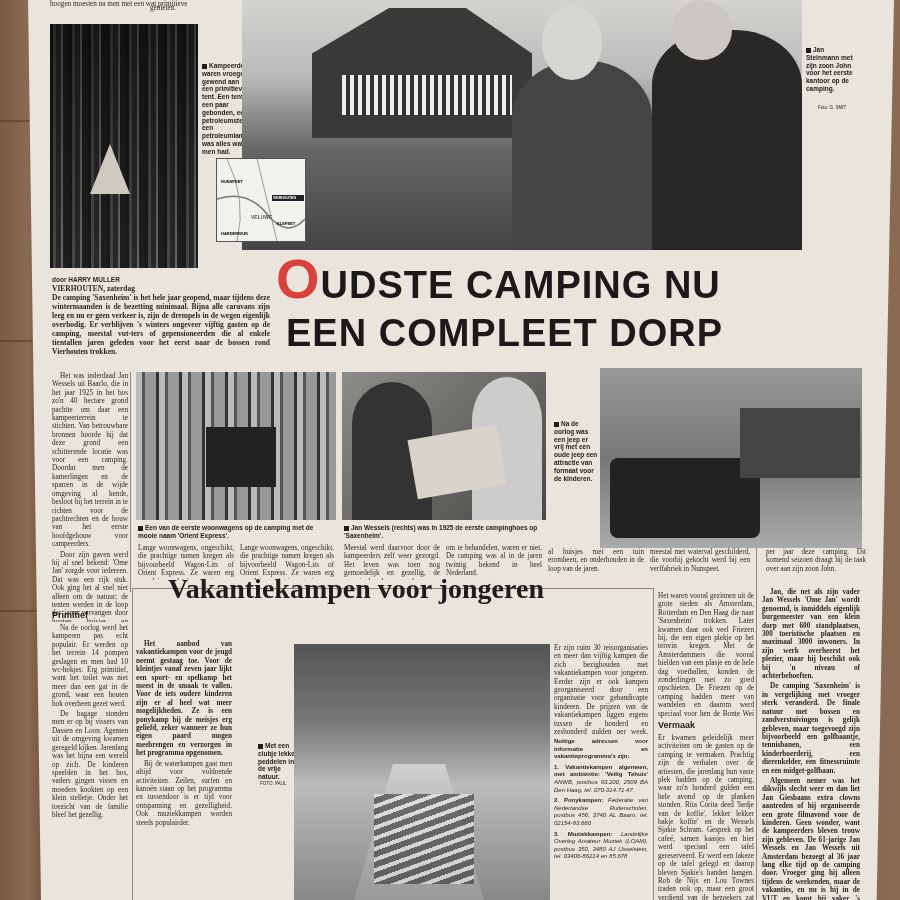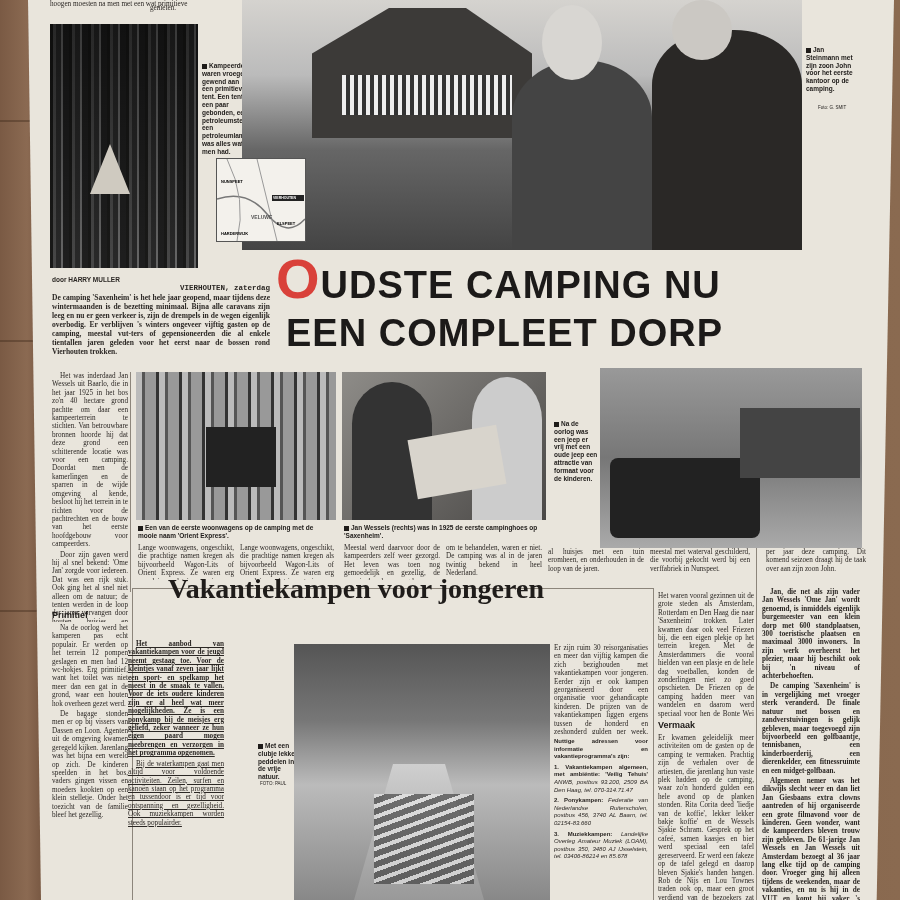--- a/index.html
+++ b/index.html
@@ -64,37 +64,37 @@
     <div style="position:absolute;left:34px;top:55px;font:bold 5px 'Liberation Sans',sans-serif;color:#555;">VELUWE</div>
     <div style="position:absolute;left:60px;top:62px;font:bold 4px 'Liberation Sans',sans-serif;">ELSPEET</div>
     <div style="position:absolute;left:4px;top:72px;font:bold 4px 'Liberation Sans',sans-serif;">HARDERWIJK</div>
   </div>
 
   <div class="caption" style="left:778px;top:46px;width:48px;"><span class="bul"></span><span>Jan Steinmann met zijn zoon John voor het eerste kantoor op de camping.</span></div>
   <div class="caption" style="left:790px;top:104px;width:40px;font-weight:normal;font-size:4.5px;">Foto: G. SMIT</div>
 
   <div class="byline" style="left:24px;top:276px;">door HARRY MULLER</div>
   <div class="col-text" style="left:24px;top:284px;width:218px;font-weight:bold;font-size:7.5px;line-height:9px;">
-    <div style="text-align:right;font-family:Liberation Mono, monospace;">VIERHOUTEN, zaterdag</div>
+    <div style="text-align:left;">VIERHOUTEN, zaterdag</div>
     <div>De camping 'Saxenheim' is het hele jaar geopend, maar tijdens deze wintermaanden is de bezetting minimaal. Bijna alle caravans zijn leeg en nu er geen verkeer is, zijn de drempels in de wegen eigenlijk overbodig. Er verblijven 's winters ongeveer vijftig gasten op de camping, meestal vut-ters of gepensioneerden die al enkele tientallen jaren geleden voor het eerst naar de bossen rond Vierhouten trokken.</div>
   </div>
 
   <div class="hl" style="left:258px;top:312px;font-size:38px;line-height:42px;">EEN COMPLEET DORP</div>
   <div class="hl" style="left:248px;top:254px;font-size:38px;line-height:50px;">
     <span class="big-o">O</span><span>UDSTE CAMPING NU</span>
   </div>
 
   <div class="rule" style="left:102px;top:372px;width:1px;height:220px;"></div>
   <div class="col-text" style="left:24px;top:372px;width:76px;height:250px;">
     <p>Het was inderdaad Jan Wessels uit Baarlo, die in het jaar 1925 in het bos zo'n 40 hectare grond pachtte om daar een kampeerterrein te stichten. Van betrouwbare bronnen hoorde hij dat deze grond een schitterende locatie was voor een camping. Doordat men de kamerlingen en de sparren in de wijde omgeving al kende, besloot hij het terrein in te richten voor de pachtrechten en de bouw van het eerste hoofdgebouw voor campeerders.</p>
     <p>Door zijn gaven werd hij al snel bekend: 'Ome Jan' zorgde voor iedereen. Dat was een rijk stuk. Ook ging het al snel niet alleen om de natuur; de tenten werden in de loop der jaren vervangen door houten huisjes en caravans. De familie bleef hard werken om de camping te verbeteren en het werd een begrip in de hele omgeving. Ome Jan bleef tot zijn dood betrokken, maar zijn zoon nam het bedrijf over.</p>
   </div>
   <div class="sec" style="left:24px;top:610px;">Primitief</div>
   <div class="col-text" style="left:24px;top:624px;width:76px;height:276px;">
-    <p>Na de oorlog werd het kamperen pas echt populair. Er werden op het terrein 12 pompen geslagen en men had 12 wc-hokjes. Erg primitief, want het toilet was niet meer dan een gat in de grond, waar een houten hok overheen gezet werd.</p>
+    <p>Na de oorlog werd het kamperen pas echt populair. Er werden op het terrein 14 pompen geslagen en men had 10 wc-hokjes. Erg primitief, want het toilet was niet meer dan een gat in de grond, waar een houten hok overheen gezet werd.</p>
     <p>De bagage stonden men er op bij vissers van Dassen en Loon. Agenten uit de omgeving kwamen geregeld kijken. Jarenlang was het bijna een wereld op zich. De kinderen speelden in het bos, vaders gingen vissen en moeders kookten op een klein stelletje. Onder het toezicht van de familie bleef het gezellig.</p>
   </div>
 
   <div class="photo" style="left:108px;top:372px;width:200px;height:148px;background:
      repeating-linear-gradient(90deg,#bbb 0 6px,#555 6px 9px,#999 9px 20px,#333 20px 23px),#999;">
     <div style="position:absolute;left:70px;top:55px;width:70px;height:60px;background:#222;"></div>
   </div>
   <div class="photo" style="left:314px;top:372px;width:204px;height:148px;background:linear-gradient(135deg,#8e8c88,#4a4846);">
     <div style="position:absolute;left:10px;top:10px;width:80px;height:138px;background:#333;border-radius:50% 50% 0 0/30% 30% 0 0;"></div>
     <div style="position:absolute;left:130px;top:5px;width:70px;height:143px;background:#ccc;border-radius:50% 50% 0 0/30% 30% 0 0;"></div>
@@ -112,21 +112,21 @@
   <div class="col-text" style="left:110px;top:544px;width:96px;height:36px;">Lange woonwagens, ongeschikt, die prachtige namen kregen als bijvoorbeeld Wagon-Lits of Orient Express. Ze waren erg populair, omdat je met vier man op de grond kon slapen. Dat was toen al een hele luxe.</div>
   <div class="col-text" style="left:212px;top:544px;width:94px;height:36px;">Lange woonwagens, ongeschikt, die prachtige namen kregen als bijvoorbeeld Wagon-Lits of Orient Express. Ze waren erg populair, omdat je met vier man op de grond kon slapen. Dat was toen al een hele luxe.</div>
   <div class="col-text" style="left:316px;top:544px;width:96px;height:36px;">Meestal werd daarvoor door de kampeerders zelf weer gezorgd. Het leven was toen nog gemoedelijk en gezellig, de campinghouders zorgden voor alles.</div>
   <div class="col-text" style="left:418px;top:544px;width:96px;height:36px;">om te behandelen, waren er niet. De camping was al in de jaren twintig bekend in heel Nederland.</div>
   <div class="col-text" style="left:520px;top:548px;width:96px;height:30px;">al huisjes met een tuin eromheen, en onderhouden in de loop van de jaren.</div>
   <div class="col-text" style="left:622px;top:548px;width:100px;height:30px;">meestal met waterval geschilderd, die voorbij gekocht werd bij een verffabriek in Nunspeet.</div>
   <div class="col-text" style="left:738px;top:548px;width:100px;height:40px;">per jaar deze camping. Dit komend seizoen draagt hij de taak over aan zijn zoon John.</div>
 
   <div style="position:absolute;left:104px;top:588px;width:520px;height:312px;border:1px solid #8c857b;"></div>
   <div class="subhead" style="left:140px;top:573px;">Vakantiekampen voor jongeren</div>
-  <div class="col-text" style="left:100px;top:640px;width:96px;height:260px;text-decoration:underline;">
+  <div class="col-text" style="left:108px;top:640px;width:96px;height:260px;">
     <p style="font-weight:bold;">Het aanbod van vakantiekampen voor de jeugd neemt gestaag toe. Voor de kleintjes vanaf zeven jaar lijkt een sport- en spelkamp het meest in de smaak te vallen. Voor de iets oudere kinderen zijn er al heel wat meer mogelijkheden. Ze is een ponykamp bij de meisjes erg geliefd, zeker wanneer ze hun eigen paard mogen meebrengen en verzorgen in het programma opgenomen.</p>
     <p>Bij de waterkampen gaat men altijd voor voldoende activiteiten. Zeilen, surfen en kanoën staan op het programma en tussendoor is er tijd voor ontspanning en gezelligheid. Ook muziekkampen worden steeds populairder.</p>
   </div>
   <div class="caption" style="left:230px;top:742px;width:40px;"><span class="bul"></span><span>Met een clubje lekker peddelen in de vrije natuur.</span></div>
   <div class="caption" style="left:232px;top:780px;width:40px;font-weight:normal;font-size:4.5px;">FOTO: PAUL</div>
   <div class="photo" style="left:266px;top:644px;width:256px;height:256px;background:linear-gradient(180deg,#555 0%,#777 30%,#bbb 55%,#888 100%);">
     <div style="position:absolute;left:60px;top:120px;width:130px;height:136px;background:linear-gradient(180deg,#cfcfcf,#999);clip-path:polygon(30% 0,70% 0,100% 100%,0 100%);"></div>
     <div style="position:absolute;left:80px;top:150px;width:100px;height:90px;background:repeating-linear-gradient(160deg,#eee 0 4px,#333 4px 10px);opacity:.6;"></div>
   </div>
   <div class="col-text" style="left:526px;top:644px;width:94px;height:90px;">Er zijn ruim 30 reisorganisaties en meer dan vijftig kampen die zich bezighouden met vakantiekampen voor jongeren. Eerder zijn er ook kampen georganiseerd door een organisatie voor gehandicapte kinderen. De prijzen van de vakantiekampen liggen ergens tussen de honderd en zeshonderd gulden per week, afhankelijk van het onderkomen en de activiteiten die worden aangeboden.</div>

